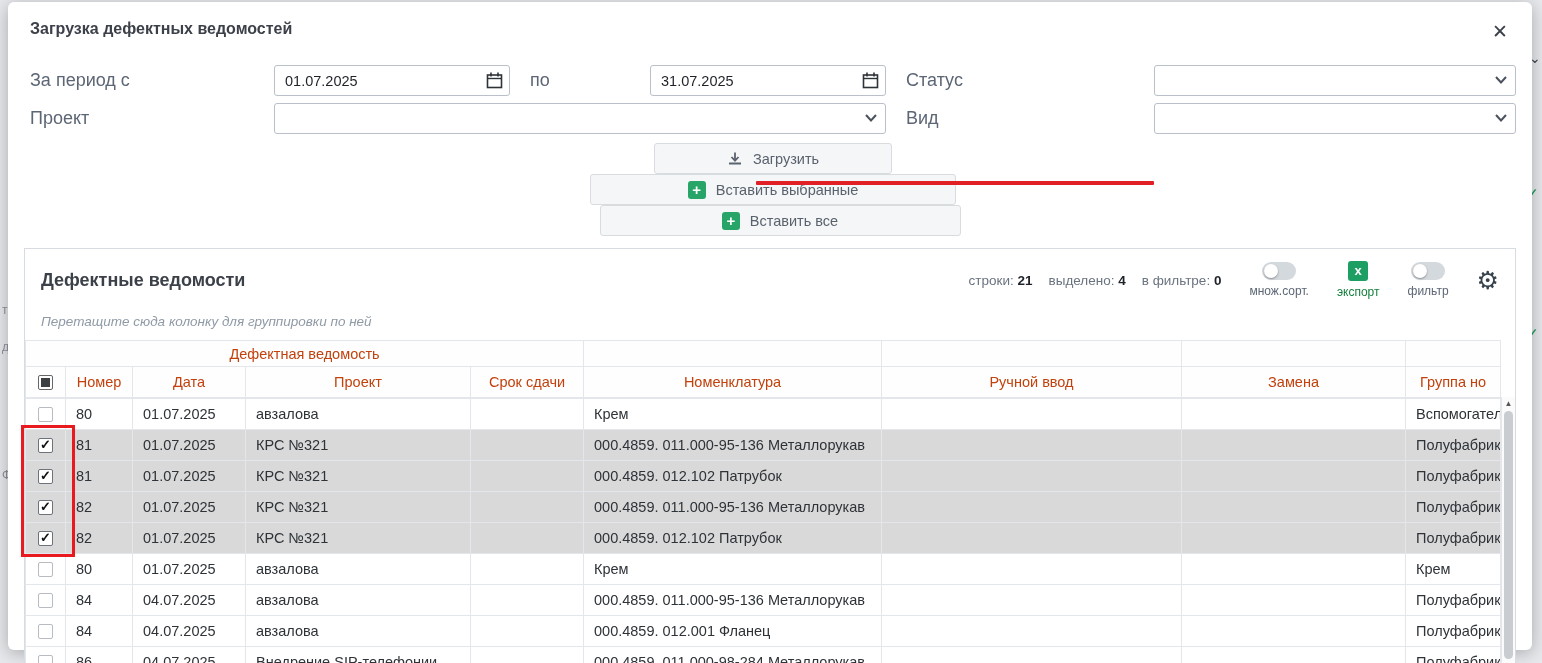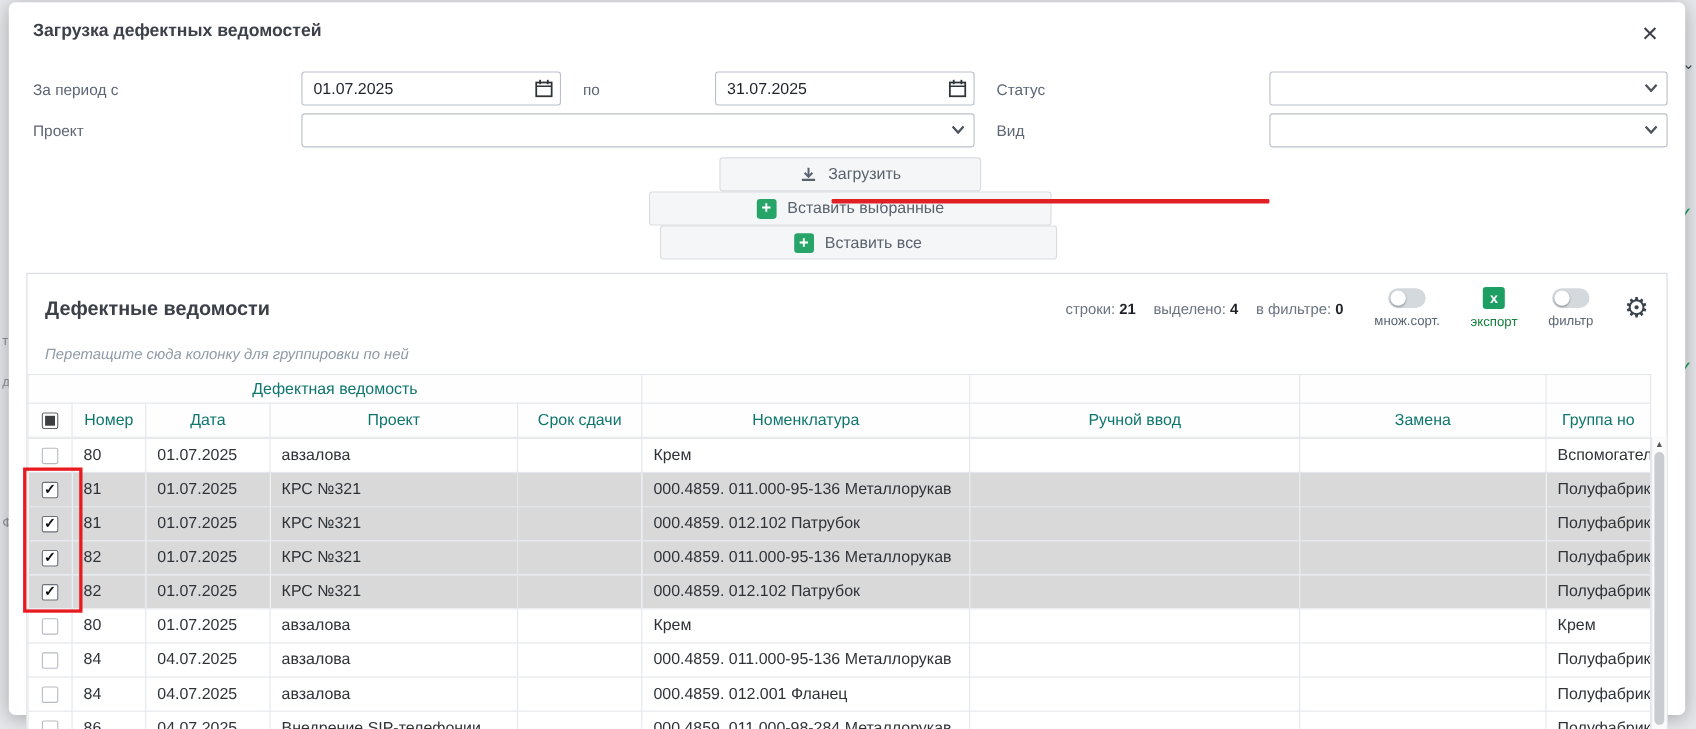--- a/index.html
+++ b/index.html
@@ -16,21 +16,21 @@
             background: #fff; border-radius: 6px; box-shadow: 0 3px 18px rgba(0,0,0,.28);
             padding: 0 16px; }
   .dlg-head { display: flex; align-items: flex-start; padding: 18px 4px 0 6px; }
   .dlg-title { font-size: 16px; font-weight: bold; color: #3c4049; }
   .dlg-close { margin-left: auto; font-size: 19px; color: #3c4049; cursor: pointer; line-height: 1; padding: 2px 4px; }
 
   
   .frow { display: flex; align-items: center; padding-left: 6px; }
   .frow1 { margin-top: 22px; }
   .frow2 { margin-top: 7px; }
-  .lbl { font-size: 14px; color: #5c6675; flex: none; }
+  .lbl { font-size: 18px; color: #5c6675; flex: none; }
   .lbl-period, .lbl-project { width: 244px; }
   .lbl-po, .lbl-vid { width: 140px; padding-left: 20px; }
   .lbl-status, .lbl-vid2 { width: 268px; padding-left: 20px; }
   .datefield { position: relative; width: 236px; height: 31px; flex: none; }
   .datefield input { width: 100%; height: 100%; border: 1px solid #b9c0c9; border-radius: 3px;
                      padding: 0 32px 0 10px; font-size: 14.5px; color: #1f2329; outline: none; }
   .cal-icon { position: absolute; right: 7px; top: 7px; width: 17px; height: 17px; pointer-events: none; }
   .select { position: relative; height: 31px; border: 1px solid #b9c0c9; border-radius: 3px; background: #fff; cursor: pointer; }
   .select-wide { width: 612px; flex: none; }
   .select-fill { flex: 1; }
@@ -67,21 +67,21 @@
                 font-weight: bold; font-size: 13px; line-height: 20px; text-align: center; }
   .export-label { color: #15803d; }
   .gear { font-size: 25px; color: #37424c; margin-left: 28px; line-height: 1; cursor: pointer; }
 
   .hint { font-style: italic; font-size: 13.5px; color: #8f9aa6; padding: 15px 16px 11px 16px; }
 
   
   .table-zone { position: relative; }
   table { border-collapse: collapse; table-layout: fixed; width: 1476px; background: #fff; }
   th, td { border: 1px solid #e3e6ea; white-space: nowrap; overflow: hidden; }
-  thead th { color: #0f766e; font-weight: normal; font-size: 14.5px; text-align: center; background: #fefefe; }
+  thead th { color: #c2410c; font-weight: normal; font-size: 14.5px; text-align: center; background: #fefefe; }
   .group-row th { height: 26px; }
   .head-row th { height: 31px; }
   td { height: 31px; padding: 0 10px; color: #2e3338; font-size: 14.5px; }
   td.center { text-align: left; }
   td.left { text-align: left; }
   tr.selected td { background: #d9d9d9; }
   .cb-cell { text-align: center; padding: 0; }
   input[type=checkbox] { appearance: none; -webkit-appearance: none; width: 15px; height: 15px;
       border: 1px solid #b7bcc3; border-radius: 2px; background: #fff; position: relative;
       vertical-align: middle; cursor: pointer; }

